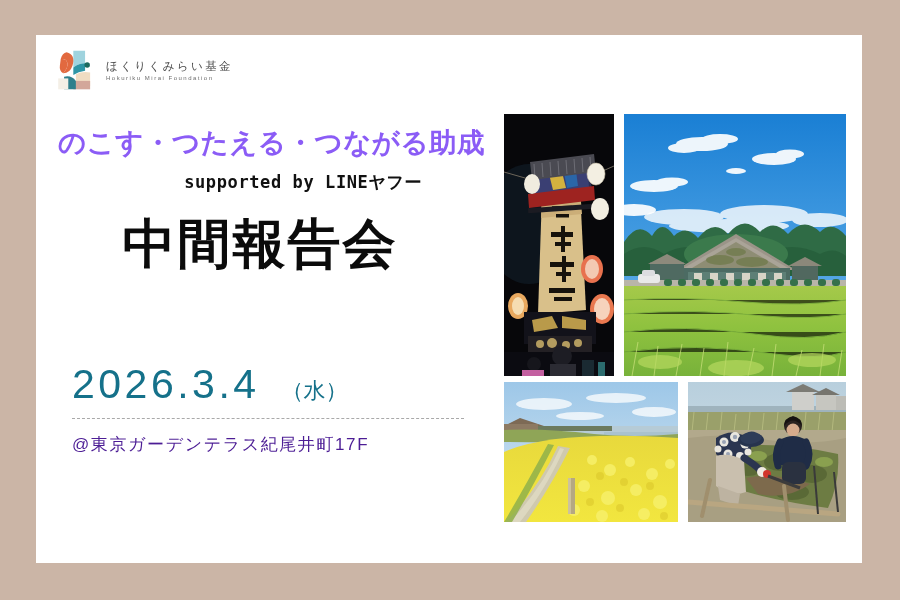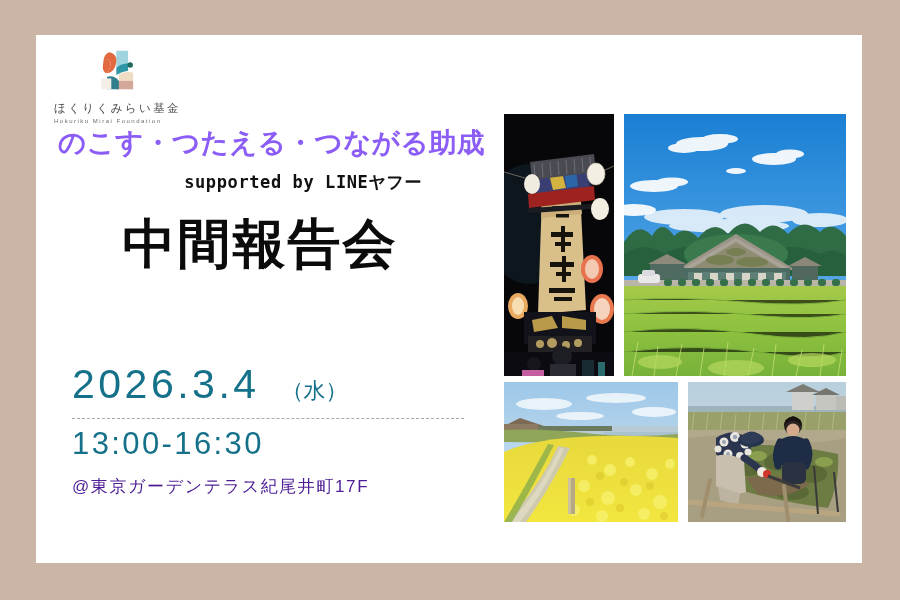--- a/index.html
+++ b/index.html
@@ -32,21 +32,20 @@
   }
 
   
   .logo-block {
     position: absolute;
     left: 18px;
     top: 14px;
     display: flex;
     align-items: center;
     gap: 10px;
-    flex-direction: column;
   }
   .logo-mark {
     width: 42px;
     height: 42px;
     flex: 0 0 42px;
     display: block;
   }
   .logo-text {
     display: flex;
     flex-direction: column;
@@ -210,21 +209,20 @@
       <div class="supported">supported by LINEヤフー</div>
       <div class="headline">中間報告会</div>
     </div>
 
     <div class="datetime-block">
       <div class="date-row">
         <span class="date-main">2026.3.4</span>
         <span class="date-dow">（水）</span>
       </div>
       <div class="divider"></div>
-      <div class="time">13:00-16:30</div>
       <div class="venue">
         <div>@東京ガーデンテラス紀尾井町17F</div>
       </div>
     </div>
 
     <div class="photo-grid">
 
       <div class="ph ph-festival">
         <svg viewBox="0 0 110 262" preserveAspectRatio="xMidYMid slice" aria-hidden="true">
           <rect width="110" height="262" fill="#07070a"></rect>

